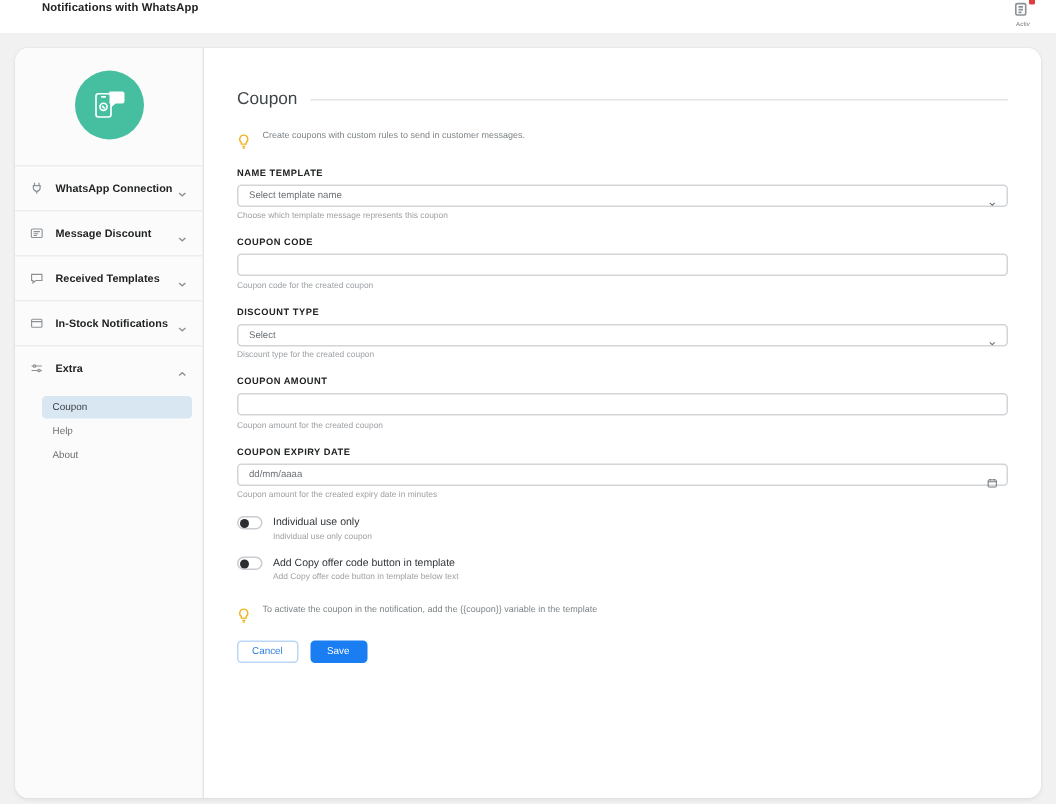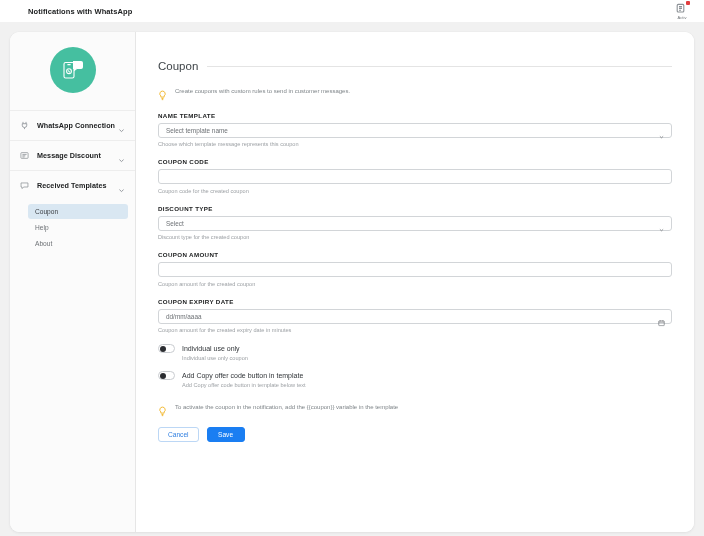--- a/index.html
+++ b/index.html
@@ -9,21 +9,21 @@
     background: #f1f1f1;
     font-family: "Liberation Sans", sans-serif;
     -webkit-font-smoothing: antialiased;
   }
 
   
   .topbar {
     position: absolute; top: 0; left: 0;
     width: 704px; height: 22px;
     background: #ffffff;
-    display: flex; align-items: center;
+    display: flex; align-items: flex-start;
     justify-content: space-between;
   }
   .topbar-title {
     font-size: 7.5px; font-weight: bold; color: #202223;
     margin-left: 28px; letter-spacing: .1px;
   }
   .topbar-right {
     margin-right: 6px;
     display: flex; flex-direction: column; align-items: center;
     width: 32px;
@@ -278,21 +278,50 @@
             </svg>
           </span>
           <span class="nav-label">Received Templates</span>
           <span class="nav-chev">
             <svg width="9" height="9" viewBox="0 0 12 12" fill="none" stroke="currentColor" stroke-width="1.2">
                 <path d="M3.2 4.8L6 7.4l2.8-2.6"></path>
               </svg>
           </span>
         </div>
 
-
+        <div class="nav-item">
+          <span class="nav-icon">
+            <svg width="9" height="9" viewBox="0 0 12 12" fill="none" stroke="currentColor" stroke-width="1">
+              <rect x="1.4" y="2.4" width="9.2" height="7.2" rx="1"></rect>
+              <path d="M1.4 4.6h9.2"></path>
+            </svg>
+          </span>
+          <span class="nav-label">In-Stock Notifications</span>
+          <span class="nav-chev">
+            <svg width="9" height="9" viewBox="0 0 12 12" fill="none" stroke="currentColor" stroke-width="1.2">
+                <path d="M3.2 4.8L6 7.4l2.8-2.6"></path>
+              </svg>
+          </span>
+        </div>
+
+        <div class="nav-item">
+          <span class="nav-icon">
+            <svg width="9" height="9" viewBox="0 0 12 12" fill="none" stroke="currentColor" stroke-width="1.1">
+              <path d="M1.4 4h9.2M1.4 8h9.2"></path>
+              <circle cx="4" cy="4" r="1.1" fill="#fbfbfb"></circle>
+              <circle cx="8" cy="8" r="1.1" fill="#fbfbfb"></circle>
+            </svg>
+          </span>
+          <span class="nav-label">Extra</span>
+          <span class="nav-chev">
+            <svg width="9" height="9" viewBox="0 0 12 12" fill="none" stroke="currentColor" stroke-width="1.2">
+                <path d="M3.2 7.2L6 4.6l2.8 2.6"></path>
+              </svg>
+          </span>
+        </div>
 
         <div class="subnav">
           <div class="subnav-item active">
             <span>Coupon</span>
           </div>
           <div class="subnav-item">
             <span>Help</span>
           </div>
           <div class="subnav-item">
             <span>About</span>

